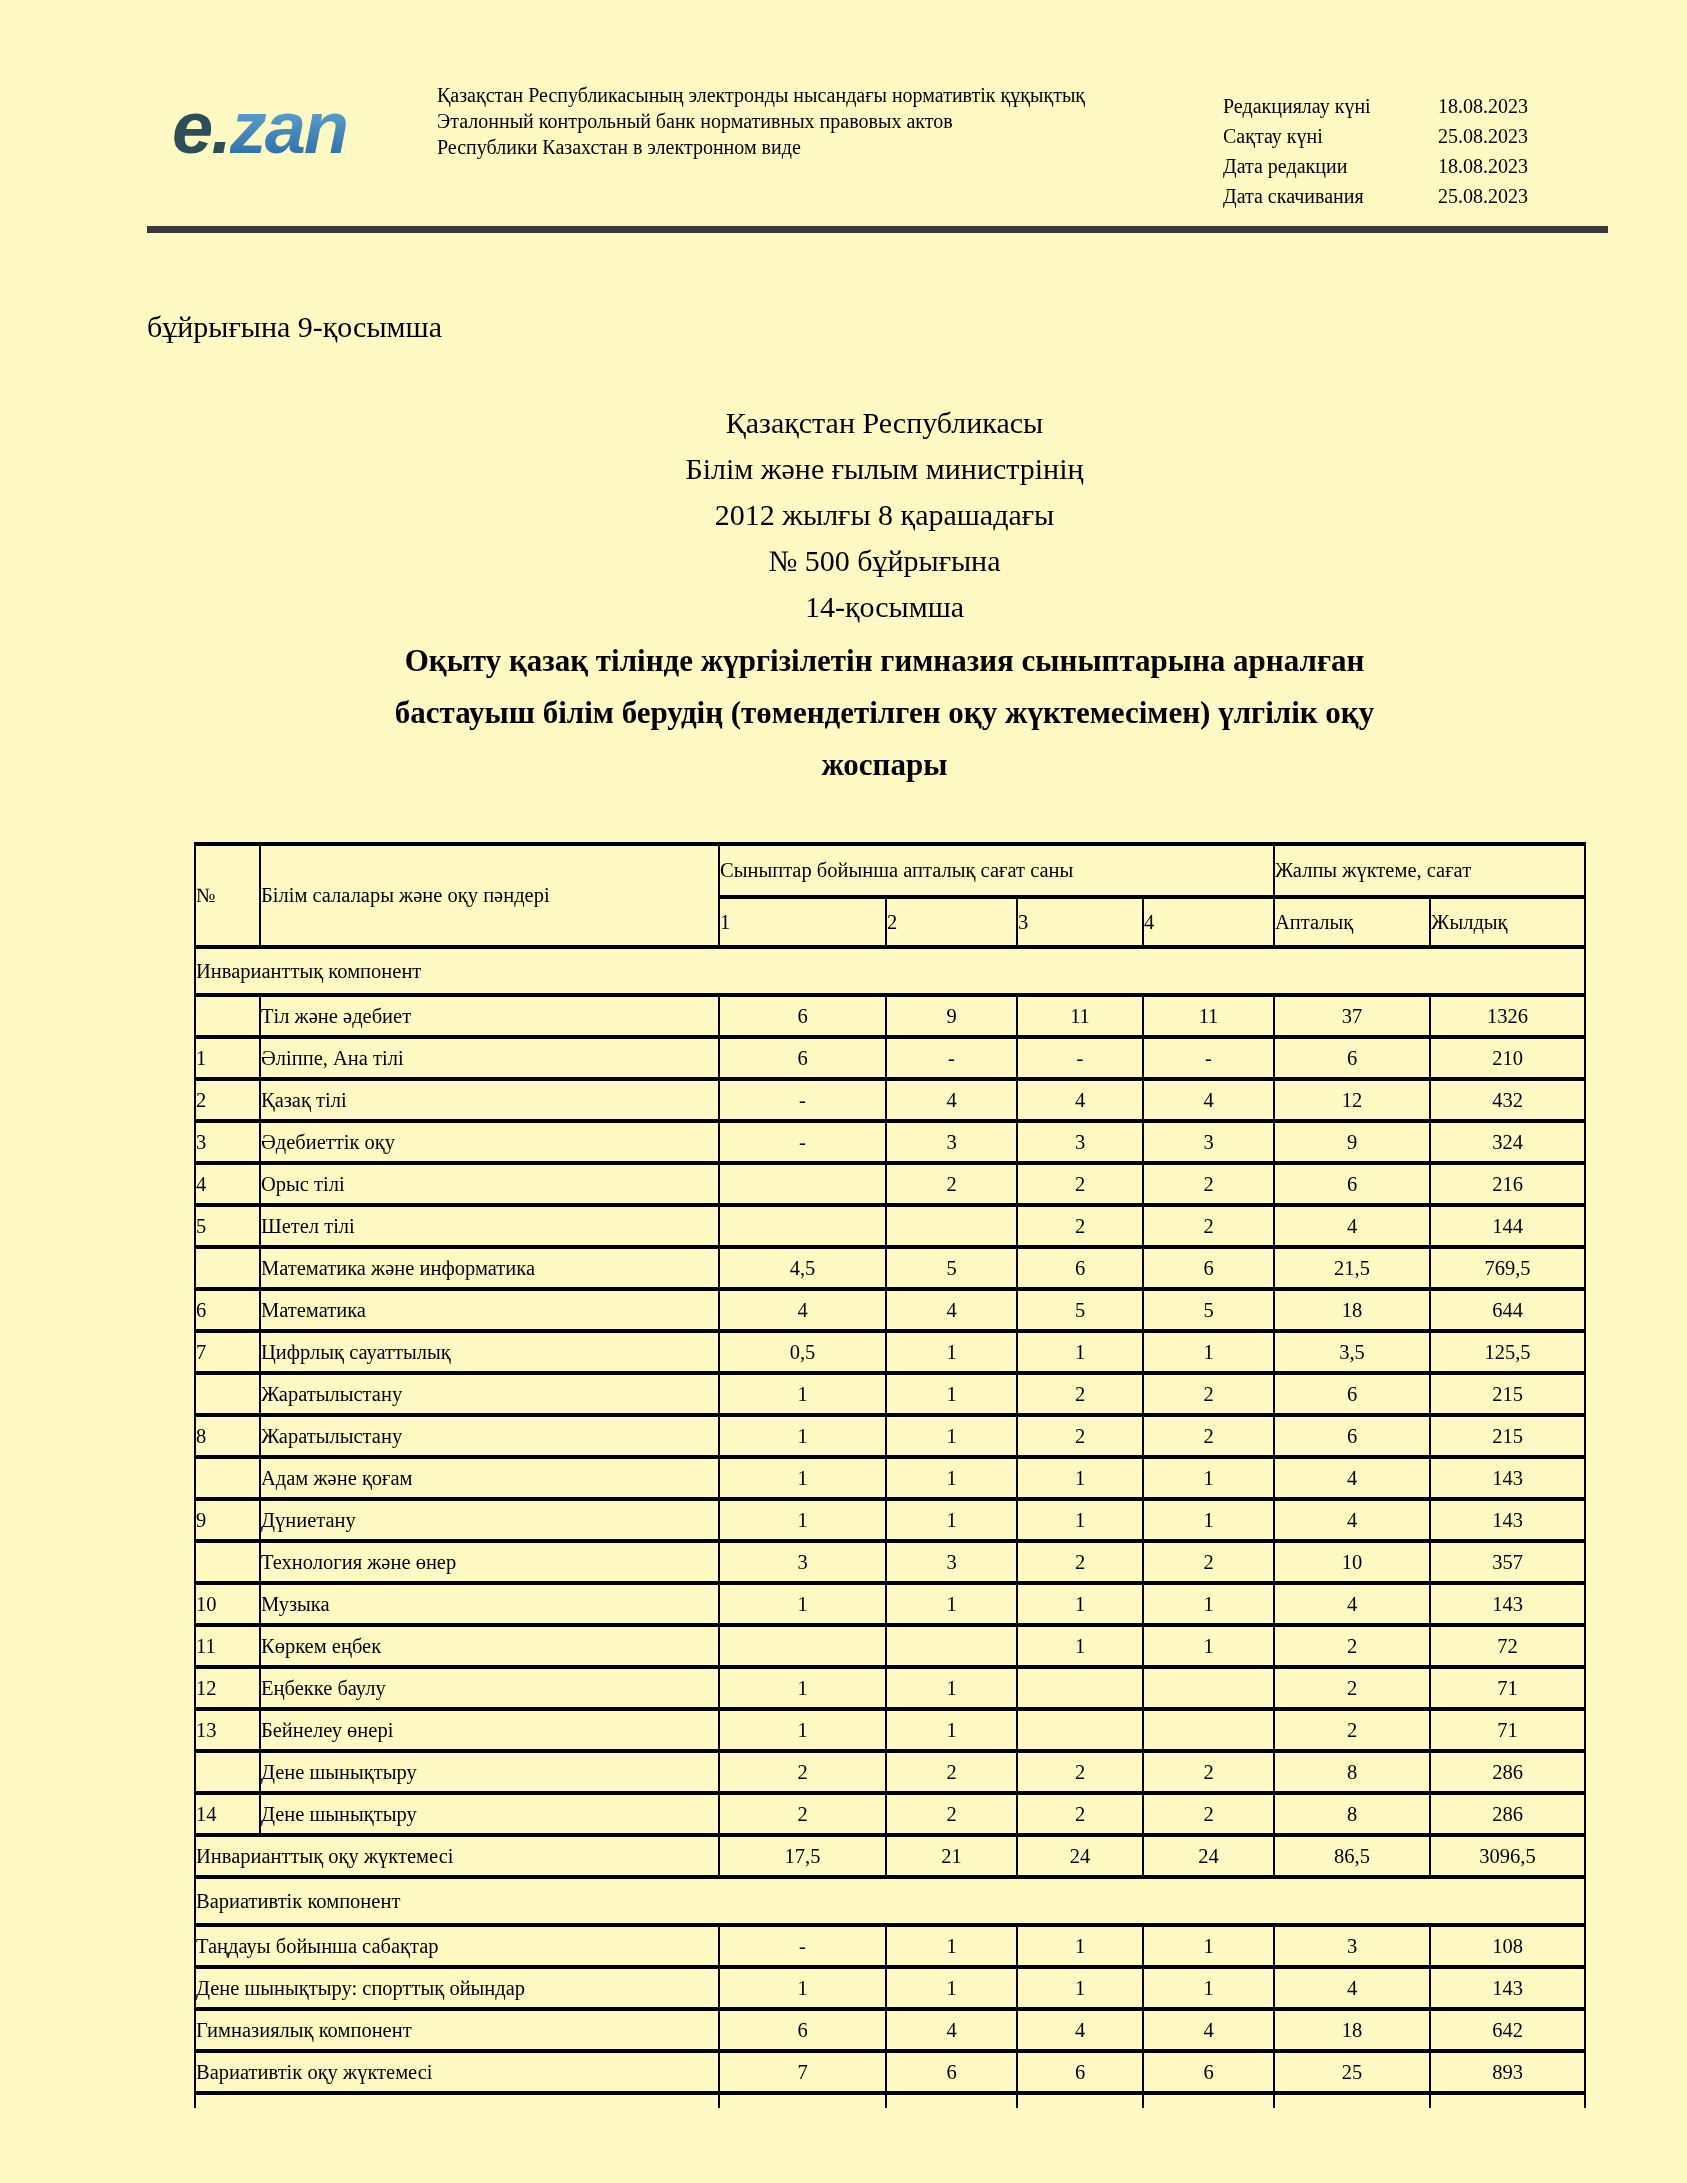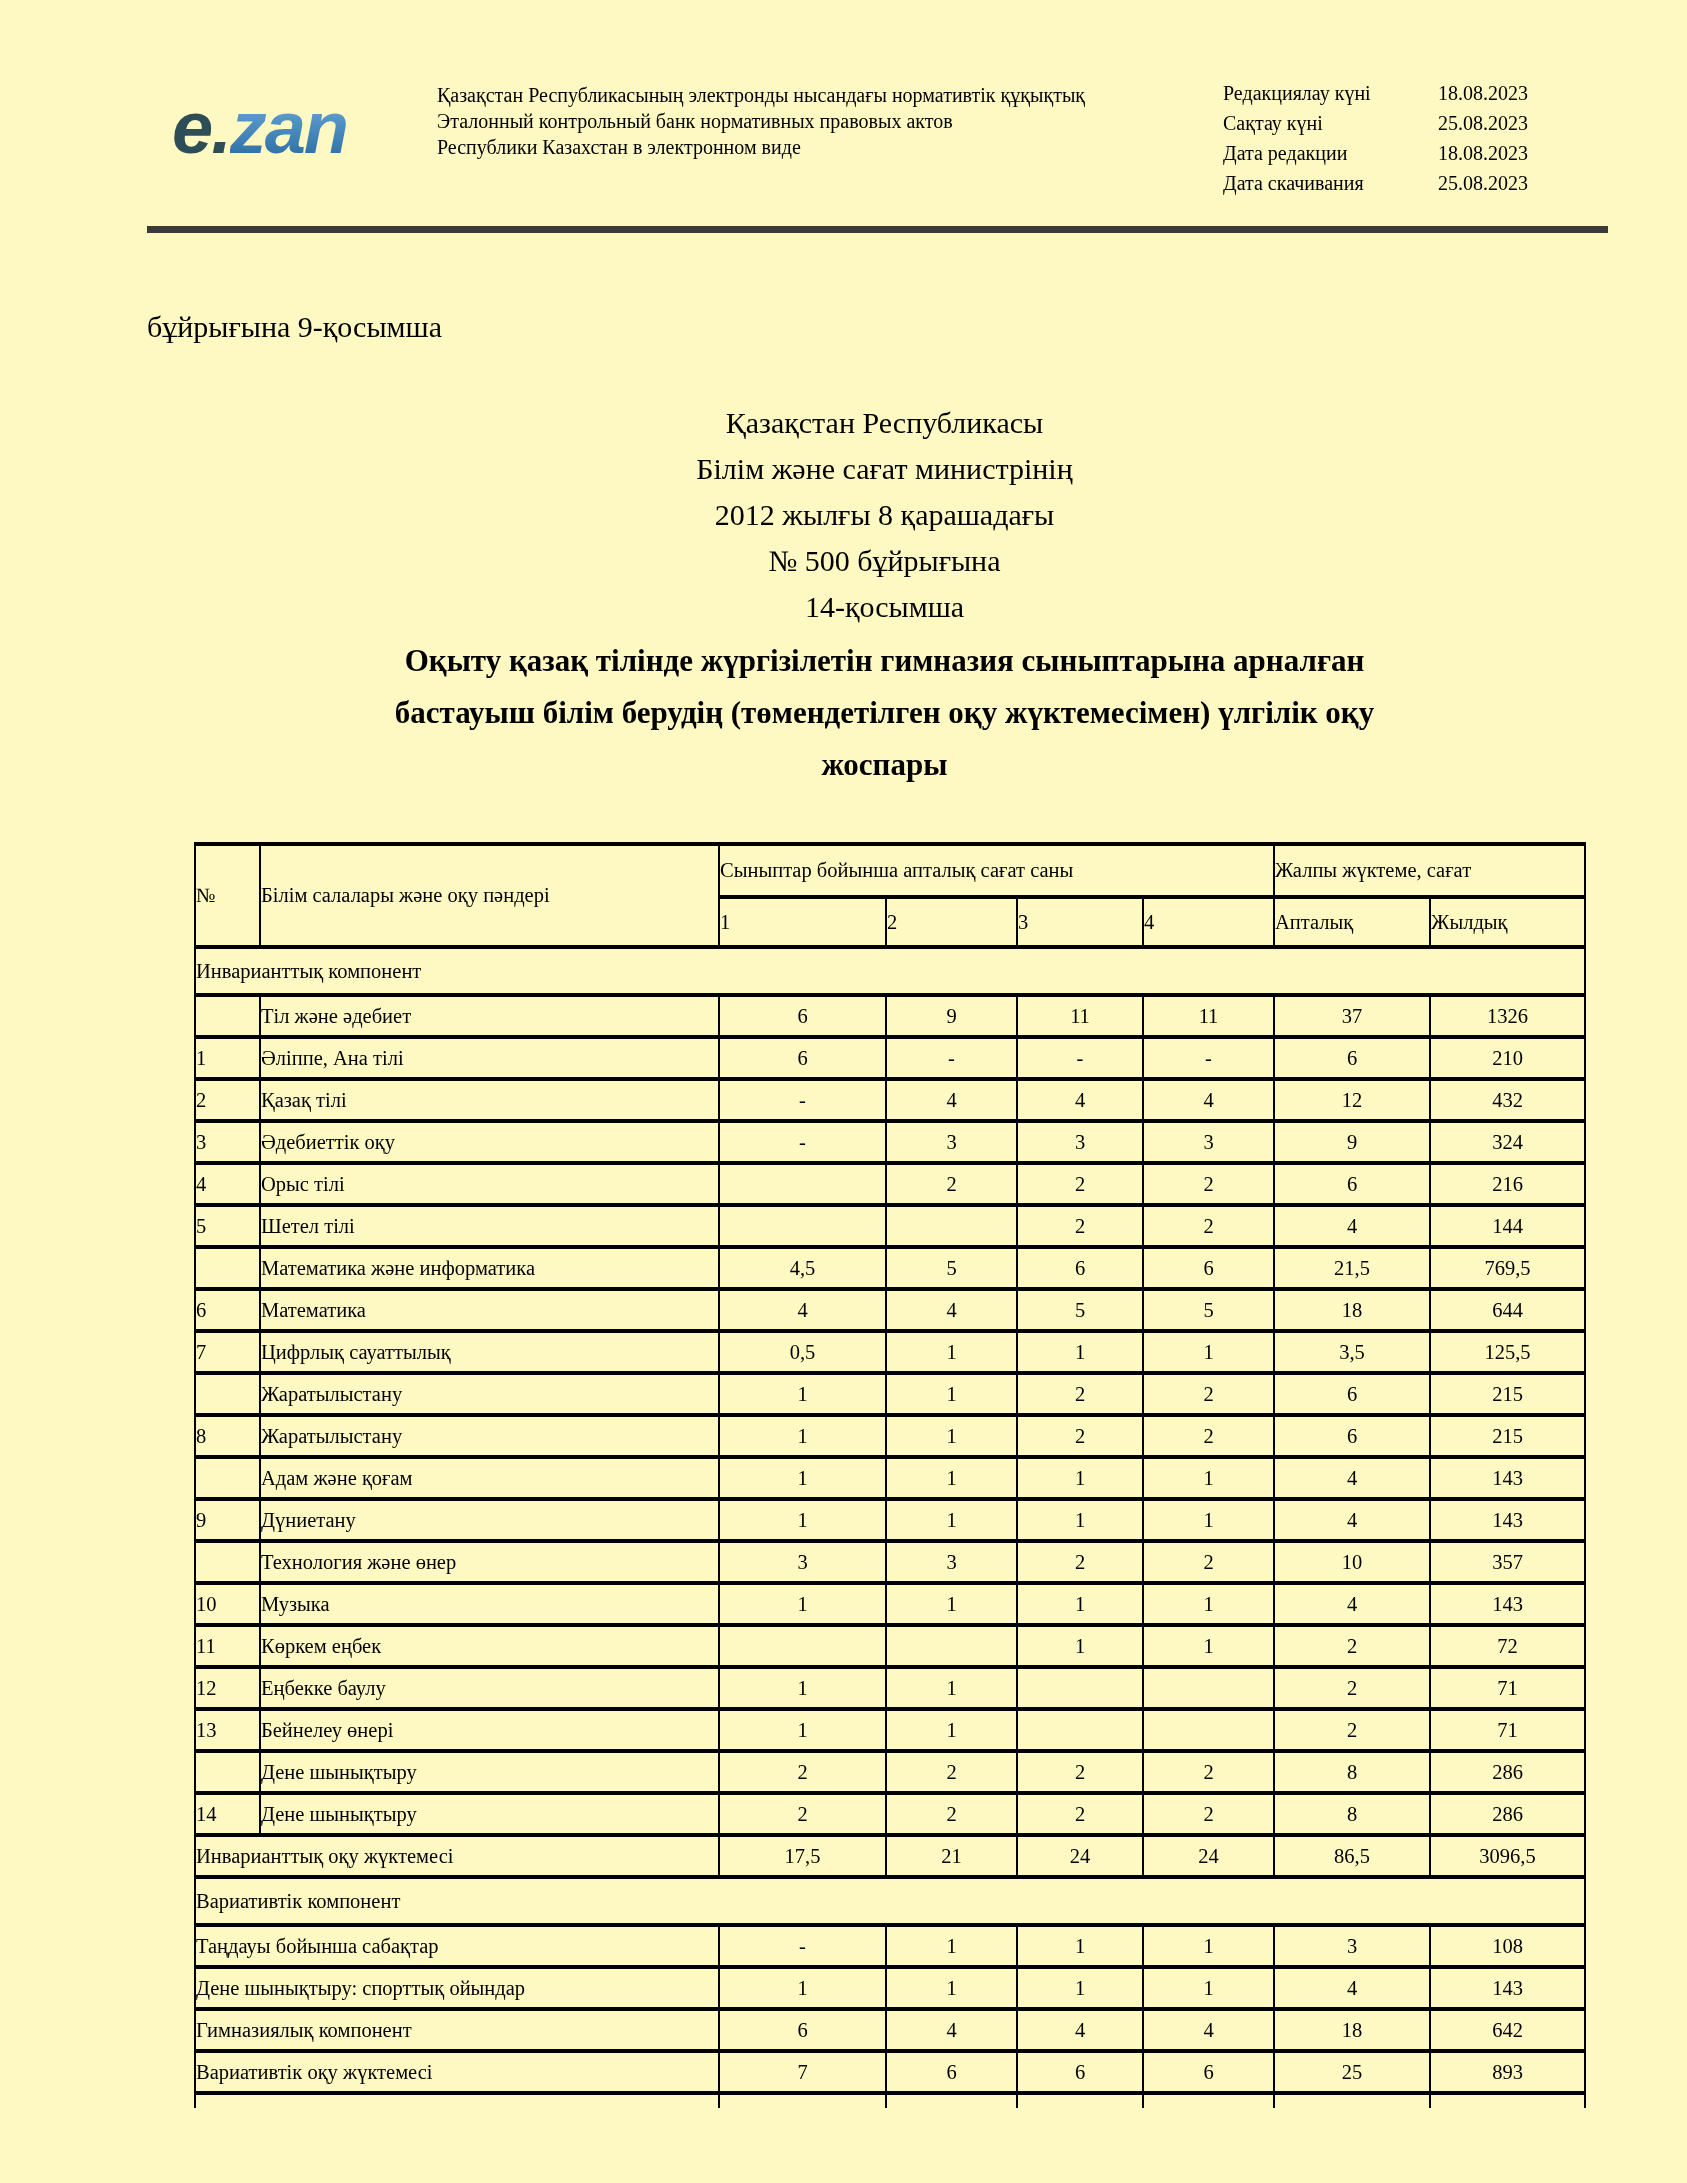--- a/index.html
+++ b/index.html
@@ -23,21 +23,21 @@
       background:linear-gradient(180deg,#74b6e3 0%, #2b6ba3 90%);
       -webkit-background-clip:text; -webkit-text-fill-color:transparent;
     }
   }
   .org-block {
     position:absolute; left:437px; top:82px; width:774px;
     font-size:20px; line-height:26px;
   }
   .dates-block { position:absolute; left:1223px; top:82px; font-size:20px; }
   .date-row { display:flex; height:30px; align-items:baseline; }
-  .date-label { width:215px; }
+  .date-label { width:215px;margin-top:13px; }
   .date-value { width:185px; }
 
   .rule { position:absolute; left:147px; top:226px; width:1461px; height:6.6px; background:#3a3a3a; }
 
   
   .appendix  { position:absolute; left:147px; top:310px; width:1475px; font-size:30px; }
   .title-block { position:absolute; left:147px; top:400px; width:1475px; text-align:center; font-size:30px; line-height:46px; }
   .heading { position:absolute; left:147px; top:635px; width:1475px; text-align:center; font-weight:bold; font-size:31px; line-height:52px; }
 
   
@@ -96,21 +96,21 @@
       <div class="date-value">25.08.2023</div>
     </div>
   </div>
 
   <div class="rule"></div>
 
   <div class="appendix">бұйрығына 9-қосымша</div>
 
   <div class="title-block">
     <div>Қазақстан Республикасы</div>
-    <div>Білім және сағат министрінің</div>
+    <div>Білім және ғылым министрінің</div>
     <div>2012 жылғы 8 қарашадағы</div>
     <div>№ 500 бұйрығына</div>
     <div>14-қосымша</div>
   </div>
 
   <div class="heading">
     <div>Оқыту қазақ тілінде жүргізілетін гимназия сыныптарына арналған</div>
     <div>бастауыш білім берудің (төмендетілген оқу жүктемесімен) үлгілік оқу</div>
     <div>жоспары</div>
   </div>

